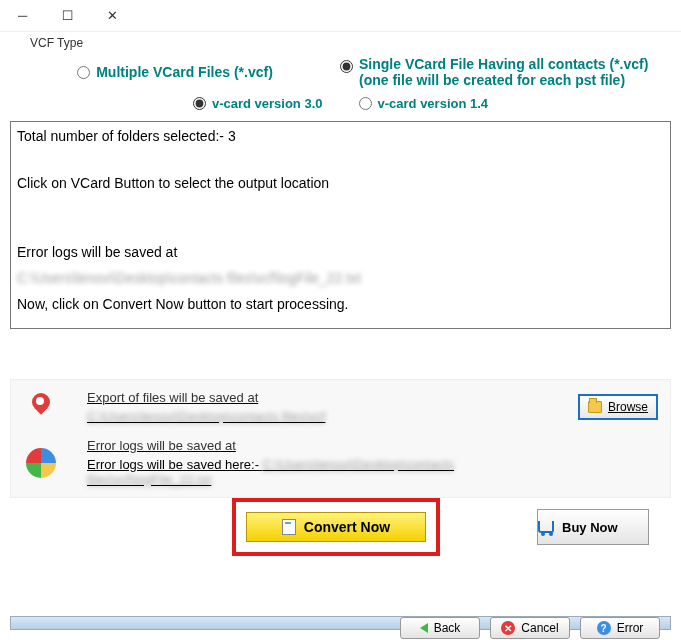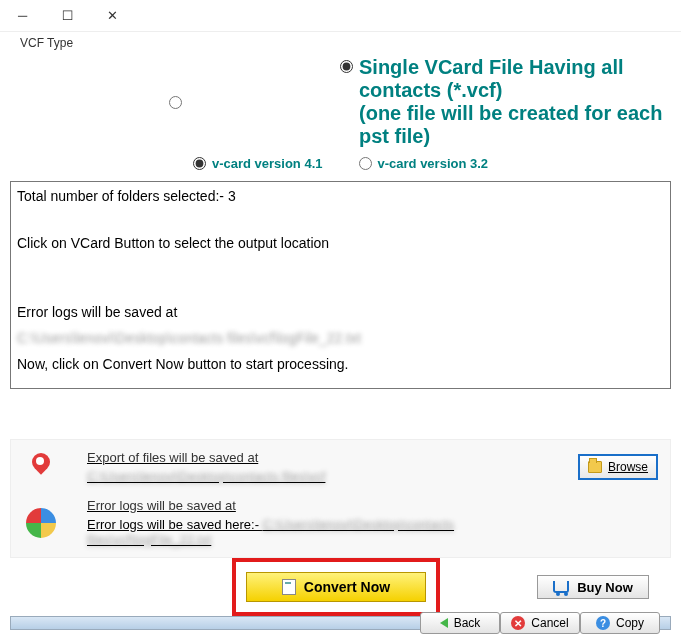--- a/index.html
+++ b/index.html
@@ -5,26 +5,26 @@
 * { box-sizing: border-box; margin: 0; padding: 0; font-family: "Segoe UI", Tahoma, sans-serif; }
 body { background: #fff; width: 681px; height: 640px; overflow: hidden; font-size: 13px; }
 
 .titlebar { height: 32px; display: flex; align-items: center; justify-content: space-between; border-bottom: 1px solid #eee; }
 .titlebar .title { padding-left: 10px; color: #333; font-size: 12px; }
 .titlebar .winbtns { display: flex; height: 100%; }
 .titlebar .winbtns div { width: 45px; display: flex; align-items: center; justify-content: center; color: #333; font-size: 13px; }
 
 .content { padding: 0 10px; }
 
-.group-label { font-size: 12px; color: #333; margin: 4px 0 2px 10px; }
+.group-label { font-size: 12px; color: #333; margin: 4px 0 2px 20px; }
 
 .radio-row1 { display: flex; align-items: center; margin: 6px 0; }
 .radio-row1 .r1 { flex: 0 0 330px; display: flex; align-items: center; justify-content: center; gap: 6px; }
 .radio-row1 .r2 { flex: 1; display: flex; align-items: flex-start; gap: 6px; }
-.radio-row1 .r2 .txtwrap { color: #008080; font-weight: bold; font-size: 20px; }
+.radio-row1 .r2 .txtwrap { color: #008080; font-weight: bold; font-size: 14px; }
 .radio-row1 .r1 label { color: #008080; font-weight: bold; font-size: 14px; }
 
 .radio-row2 { display: flex; align-items: center; justify-content: center; gap: 36px; margin: 8px 0 10px; }
 .radio-row2 label { color: #008080; font-weight: bold; font-size: 13px; }
 .radio-row2 .opt { display: flex; align-items: center; gap: 6px; }
 
 input[type=radio] { width: 13px; height: 13px; accent-color: #333; }
 
 .logbox { border: 1px solid #777; height: 208px; padding: 4px 6px; font-size: 14px; color: #000; line-height: 1.55; background: #fff; }
 .logbox .blur { color: transparent; text-shadow: 0 0 5px #999; }
@@ -50,25 +50,25 @@
 .colorwheel .q { position:absolute; width:15px; height:15px; }
 .colorwheel .a { top:0; left:0; background:#e23b3b; }
 .colorwheel .b { top:0; right:0; background:#3b8ee2; }
 .colorwheel .c { bottom:0; left:0; background:#45b649; }
 .colorwheel .d { bottom:0; right:0; background:#f2c94c; }
 .red-frame { border: 4px solid #e21b1b; padding: 10px 10px; margin-left: 222px; }
 .btn-convert { width: 180px; height: 30px; background: linear-gradient(#fff27a, #f5d100); border: 1px solid #b89600; display:flex; align-items:center; justify-content:center; gap:8px; font-weight:bold; font-size:14px; cursor:pointer; }
 .btn-convert .ico { width:14px; height:16px; background:#fff; border:1px solid #888; position:relative; }
 .btn-convert .ico::after { content:''; position:absolute; top:2px; left:2px; width:6px; height:2px; background:#6aa; }
 
-.btn-buy { position: absolute; right: 22px; width: 112px; height: 24px; background: linear-gradient(#fff, #e4e4e4); border:1px solid #999; display:flex; align-items:center; justify-content:center; gap:8px; font-weight:bold; font-size:13px; cursor:pointer; }
+.btn-buy { position: absolute; right: 22px; width: 112px; height: 36px; background: linear-gradient(#fff, #e4e4e4); border:1px solid #999; display:flex; align-items:center; gap:8px; font-weight:bold; font-size:13px; cursor:pointer; }
 .btn-buy .cart { width:16px; height:12px; border:2px solid #1a6fc9; border-top:none; border-radius:0 0 3px 3px; position:relative; }
 .btn-buy .cart::after { content:''; position:absolute; bottom:-5px; left:1px; width:4px; height:4px; background:#1a6fc9; border-radius:50%; box-shadow:8px 0 #1a6fc9; }
 
-.footer { position: absolute; bottom: 10px; left: 10px; right: 10px; height: 14px; background: linear-gradient(#d9e7f5, #b7cfe6); border:1px solid #9ab; display:flex; align-items:center; justify-content:flex-end; gap:0; padding-right:10px; }
+.footer { position: absolute; bottom: 10px; left: 10px; right: 10px; height: 14px; background: linear-gradient(#d9e7f5, #b7cfe6); border:1px solid #9ab; display:flex; justify-content:flex-end; gap:10px; padding-right:10px; }
 .fbtn { height: 22px; min-width: 80px; background: linear-gradient(#fff, #e4e4e4); border:1px solid #999; border-radius:3px; display:flex; align-items:center; justify-content:center; gap:6px; font-size:12px; cursor:pointer; padding:0 10px; }
 .fbtn .circ { width:14px; height:14px; border-radius:50%; display:flex; align-items:center; justify-content:center; color:#fff; font-size:10px; font-weight:bold; }
 .fbtn.back .arr { width:0; height:0; border-top:5px solid transparent; border-bottom:5px solid transparent; border-right:8px solid #45b649; }
 .fbtn.cancel .circ { background:#e23b3b; }
 .fbtn.help .circ { background:#3b8ee2; }
 .convert-wrap { position: relative; display:flex; align-items:center; }
 </style>
 </head>
 <body>
 
@@ -79,38 +79,39 @@
     <div class="close">✕</div>
   </div>
 </div>
 
 <div class="content">
   <div class="group-label">VCF Type</div>
 
   <div class="radio-row1">
     <div class="r1">
       <input type="radio" name="vcftype" style="">
+      <label>Multiple VCard Files (*.vcf)</label>
     </div>
     <div class="r2">
       <input type="radio" name="vcftype" checked="" style="margin-top: 4px;">
       <div class="txtwrap">
         <div>Single VCard File Having all contacts (*.vcf)</div>
         <div>(one file will be created for each pst file)</div>
       </div>
     </div>
   </div>
 
   <div class="radio-row2">
     <div class="opt">
       <input type="radio" name="ver" checked="" style="">
-      <label>v-card version 4.1</label>
+      <label>v-card version 3.0</label>
     </div>
     <div class="opt">
       <input type="radio" name="ver" style="">
-      <label>v-card version 3.2</label>
+      <label>v-card version 1.4</label>
     </div>
   </div>
 
   <div class="logbox">
     <p>Total number of folders selected:- 3</p><br>
     <p>Click on VCard Button to select the output location</p><br>
     <br>
     <p>Error logs will be saved at</p>
     <p class="blur">C:\Users\lenovi\Desktop\contacts files\vcf\logFile_22.txt</p>
     <p>Now, click on Convert Now button to start processing.</p>
@@ -173,15 +174,15 @@
   <button class="fbtn back">
     <span class="arr"></span>
     <span>Back</span>
   </button>
   <button class="fbtn cancel">
     <span class="circ">✕</span>
     <span>Cancel</span>
   </button>
   <button class="fbtn help">
     <span class="circ">?</span>
-    <span>Copy</span>
+    <span>Error</span>
   </button>
 </div>
 
 </body></html>

